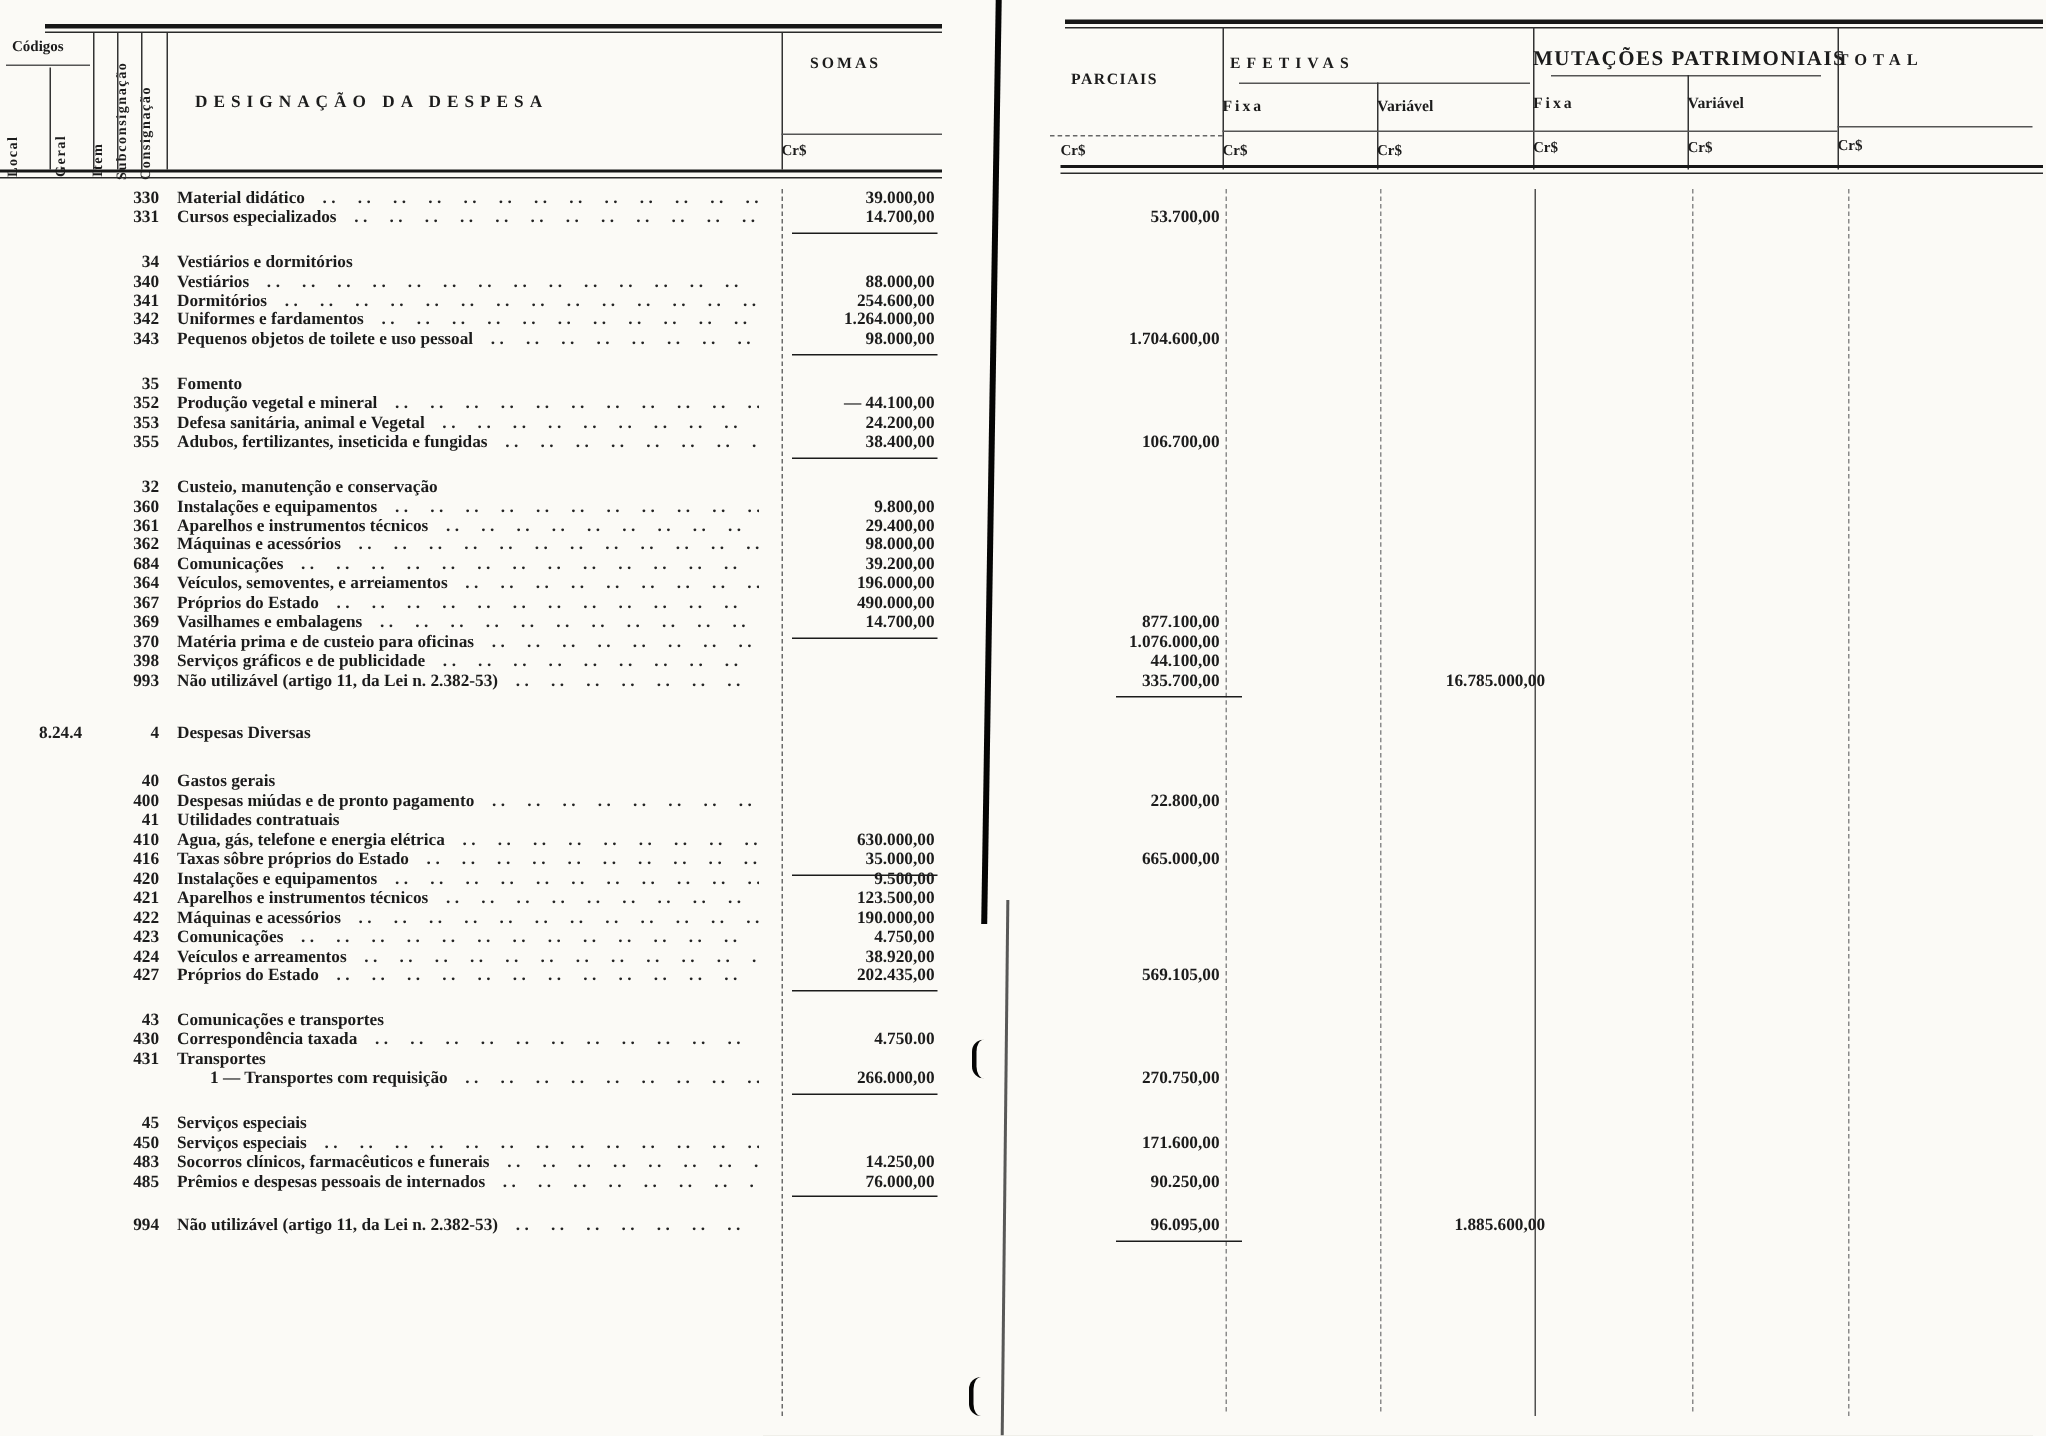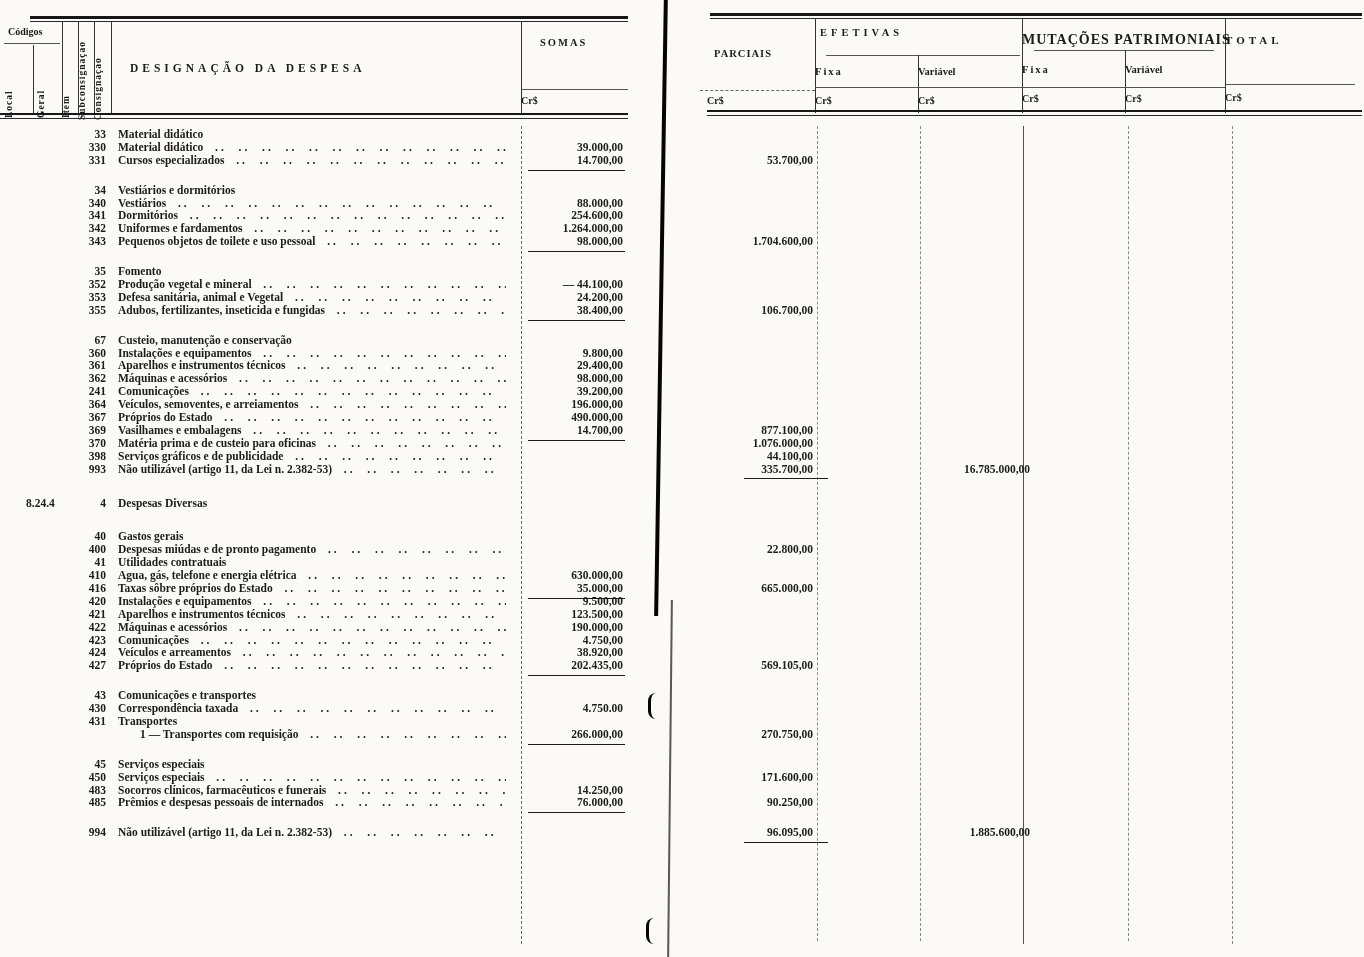--- a/index.html
+++ b/index.html
@@ -82,21 +82,21 @@
 
   <div class="hl" style="left:0;width:628px;top:113px"></div>
   <div class="hl thin" style="left:0;width:628px;top:118px"></div>
 
   <div class="hdr" style="left:714px;top:48px;font-size:10.5px;letter-spacing:1px">PARCIAIS</div>
   <div class="hl dash" style="left:700px;width:115px;top:90px"></div>
   <div class="hdr ctr" style="left:707px;width:108px;top:95px;font-size:10px">Cr$</div>
 
   <div class="vl" style="left:815px;top:18px;height:95px"></div>
 
-  <div class="hdr sp3 ctr" style="left:820px;width:200px;top:27px;font-size:10.5px">EFETIVAS</div>
+  <div class="hdr sp3 ctr" style="left:820px;width:200px;top:37px;font-size:10.5px">EFETIVAS</div>
   <div class="hl gray" style="left:826px;width:194px;top:55px"></div>
   <div class="hdr sp2 ctr" style="left:815px;width:103px;top:66px;font-size:10.5px">Fixa</div>
   <div class="vl" style="left:918px;top:55px;height:58px"></div>
   <div class="hdr ctr" style="left:918px;width:104px;top:66px;font-size:10.5px">Variável</div>
 
   <div class="vl" style="left:1022px;top:18px;height:95px"></div>
 
   <div class="hdr ctr" style="left:1022px;width:203px;top:32px;font-size:14px;letter-spacing:1px">MUTAÇÕES  PATRIMONIAIS</div>
   <div class="hl gray" style="left:1034px;width:180px;top:50px"></div>
   <div class="hdr sp2 ctr" style="left:1022px;width:103px;top:64px;font-size:10.5px">Fixa</div>
@@ -124,24 +124,20 @@
   <div class="vl" style="left:1023px;top:126px;height:818px;opacity:.85"></div>
   <div class="vl dot" style="left:1128px;top:126px;height:815px"></div>
   <div class="vl dot" style="left:1232px;top:126px;height:818px"></div>
 
   <div class="gutter"></div>
   <div class="gutter2"></div>
   <div class="hook" style="left:648px;top:693px"></div>
   <div class="hook" style="left:646px;top:918px"></div>
 
   <div id="rows">
-      <div class="row g">
-        <span class="code">33</span>
-        <div class="desc"><span class="">Material didático</span></div>
-      </div>
       <div class="row i">
         <span class="code">330</span>
         <div class="desc"><span class="">Material didático</span><span class="leader">&nbsp;&nbsp;..&nbsp;&nbsp;..&nbsp;&nbsp;..&nbsp;&nbsp;..&nbsp;&nbsp;..&nbsp;&nbsp;..&nbsp;&nbsp;..&nbsp;&nbsp;..&nbsp;&nbsp;..&nbsp;&nbsp;..&nbsp;&nbsp;..&nbsp;&nbsp;..&nbsp;&nbsp;..&nbsp;&nbsp;..&nbsp;&nbsp;..&nbsp;&nbsp;..&nbsp;&nbsp;..&nbsp;&nbsp;..&nbsp;&nbsp;..&nbsp;&nbsp;..&nbsp;&nbsp;..&nbsp;&nbsp;..&nbsp;&nbsp;..&nbsp;&nbsp;..&nbsp;&nbsp;..&nbsp;&nbsp;..&nbsp;&nbsp;..&nbsp;&nbsp;..&nbsp;&nbsp;..&nbsp;&nbsp;..&nbsp;&nbsp;</span></div>
         <span class="v somas">39.000,00</span>
       </div>
       <div class="row i">
         <span class="code">331</span>
         <div class="desc"><span class="">Cursos especializados</span><span class="leader">&nbsp;&nbsp;..&nbsp;&nbsp;..&nbsp;&nbsp;..&nbsp;&nbsp;..&nbsp;&nbsp;..&nbsp;&nbsp;..&nbsp;&nbsp;..&nbsp;&nbsp;..&nbsp;&nbsp;..&nbsp;&nbsp;..&nbsp;&nbsp;..&nbsp;&nbsp;..&nbsp;&nbsp;..&nbsp;&nbsp;..&nbsp;&nbsp;..&nbsp;&nbsp;..&nbsp;&nbsp;..&nbsp;&nbsp;..&nbsp;&nbsp;..&nbsp;&nbsp;..&nbsp;&nbsp;..&nbsp;&nbsp;..&nbsp;&nbsp;..&nbsp;&nbsp;..&nbsp;&nbsp;..&nbsp;&nbsp;..&nbsp;&nbsp;..&nbsp;&nbsp;..&nbsp;&nbsp;..&nbsp;&nbsp;..&nbsp;&nbsp;</span></div>
         <span class="v somas">14.700,00</span>
         <span class="v parcial">53.700,00</span>
@@ -188,40 +184,40 @@
         <span class="v somas">24.200,00</span>
       </div>
       <div class="row i">
         <span class="code">355</span>
         <div class="desc"><span class="">Adubos, fertilizantes, inseticida e fungidas</span><span class="leader">&nbsp;&nbsp;..&nbsp;&nbsp;..&nbsp;&nbsp;..&nbsp;&nbsp;..&nbsp;&nbsp;..&nbsp;&nbsp;..&nbsp;&nbsp;..&nbsp;&nbsp;..&nbsp;&nbsp;..&nbsp;&nbsp;..&nbsp;&nbsp;..&nbsp;&nbsp;..&nbsp;&nbsp;..&nbsp;&nbsp;..&nbsp;&nbsp;..&nbsp;&nbsp;..&nbsp;&nbsp;..&nbsp;&nbsp;..&nbsp;&nbsp;..&nbsp;&nbsp;..&nbsp;&nbsp;..&nbsp;&nbsp;..&nbsp;&nbsp;..&nbsp;&nbsp;..&nbsp;&nbsp;..&nbsp;&nbsp;..&nbsp;&nbsp;..&nbsp;&nbsp;..&nbsp;&nbsp;..&nbsp;&nbsp;..&nbsp;&nbsp;</span></div>
         <span class="v somas">38.400,00</span>
         <span class="v parcial">106.700,00</span>
         <div class="rule rule-somas"></div>
       </div>
       <div class="row g">
-        <span class="code">67</span>
+        <span class="code">32</span>
         <div class="desc"><span class="">Custeio, manutenção e conservação</span></div>
       </div>
       <div class="row i">
         <span class="code">360</span>
         <div class="desc"><span class="">Instalações e equipamentos</span><span class="leader">&nbsp;&nbsp;..&nbsp;&nbsp;..&nbsp;&nbsp;..&nbsp;&nbsp;..&nbsp;&nbsp;..&nbsp;&nbsp;..&nbsp;&nbsp;..&nbsp;&nbsp;..&nbsp;&nbsp;..&nbsp;&nbsp;..&nbsp;&nbsp;..&nbsp;&nbsp;..&nbsp;&nbsp;..&nbsp;&nbsp;..&nbsp;&nbsp;..&nbsp;&nbsp;..&nbsp;&nbsp;..&nbsp;&nbsp;..&nbsp;&nbsp;..&nbsp;&nbsp;..&nbsp;&nbsp;..&nbsp;&nbsp;..&nbsp;&nbsp;..&nbsp;&nbsp;..&nbsp;&nbsp;..&nbsp;&nbsp;..&nbsp;&nbsp;..&nbsp;&nbsp;..&nbsp;&nbsp;..&nbsp;&nbsp;..&nbsp;&nbsp;</span></div>
         <span class="v somas">9.800,00</span>
       </div>
       <div class="row i">
         <span class="code">361</span>
         <div class="desc"><span class="">Aparelhos e instrumentos técnicos</span><span class="leader">&nbsp;&nbsp;..&nbsp;&nbsp;..&nbsp;&nbsp;..&nbsp;&nbsp;..&nbsp;&nbsp;..&nbsp;&nbsp;..&nbsp;&nbsp;..&nbsp;&nbsp;..&nbsp;&nbsp;..&nbsp;&nbsp;..&nbsp;&nbsp;..&nbsp;&nbsp;..&nbsp;&nbsp;..&nbsp;&nbsp;..&nbsp;&nbsp;..&nbsp;&nbsp;..&nbsp;&nbsp;..&nbsp;&nbsp;..&nbsp;&nbsp;..&nbsp;&nbsp;..&nbsp;&nbsp;..&nbsp;&nbsp;..&nbsp;&nbsp;..&nbsp;&nbsp;..&nbsp;&nbsp;..&nbsp;&nbsp;..&nbsp;&nbsp;..&nbsp;&nbsp;..&nbsp;&nbsp;..&nbsp;&nbsp;..&nbsp;&nbsp;</span></div>
         <span class="v somas">29.400,00</span>
       </div>
       <div class="row i">
         <span class="code">362</span>
         <div class="desc"><span class="">Máquinas e acessórios</span><span class="leader">&nbsp;&nbsp;..&nbsp;&nbsp;..&nbsp;&nbsp;..&nbsp;&nbsp;..&nbsp;&nbsp;..&nbsp;&nbsp;..&nbsp;&nbsp;..&nbsp;&nbsp;..&nbsp;&nbsp;..&nbsp;&nbsp;..&nbsp;&nbsp;..&nbsp;&nbsp;..&nbsp;&nbsp;..&nbsp;&nbsp;..&nbsp;&nbsp;..&nbsp;&nbsp;..&nbsp;&nbsp;..&nbsp;&nbsp;..&nbsp;&nbsp;..&nbsp;&nbsp;..&nbsp;&nbsp;..&nbsp;&nbsp;..&nbsp;&nbsp;..&nbsp;&nbsp;..&nbsp;&nbsp;..&nbsp;&nbsp;..&nbsp;&nbsp;..&nbsp;&nbsp;..&nbsp;&nbsp;..&nbsp;&nbsp;..&nbsp;&nbsp;</span></div>
         <span class="v somas">98.000,00</span>
       </div>
       <div class="row i">
-        <span class="code">241</span>
+        <span class="code">684</span>
         <div class="desc"><span class="">Comunicações</span><span class="leader">&nbsp;&nbsp;..&nbsp;&nbsp;..&nbsp;&nbsp;..&nbsp;&nbsp;..&nbsp;&nbsp;..&nbsp;&nbsp;..&nbsp;&nbsp;..&nbsp;&nbsp;..&nbsp;&nbsp;..&nbsp;&nbsp;..&nbsp;&nbsp;..&nbsp;&nbsp;..&nbsp;&nbsp;..&nbsp;&nbsp;..&nbsp;&nbsp;..&nbsp;&nbsp;..&nbsp;&nbsp;..&nbsp;&nbsp;..&nbsp;&nbsp;..&nbsp;&nbsp;..&nbsp;&nbsp;..&nbsp;&nbsp;..&nbsp;&nbsp;..&nbsp;&nbsp;..&nbsp;&nbsp;..&nbsp;&nbsp;..&nbsp;&nbsp;..&nbsp;&nbsp;..&nbsp;&nbsp;..&nbsp;&nbsp;..&nbsp;&nbsp;</span></div>
         <span class="v somas">39.200,00</span>
       </div>
       <div class="row i">
         <span class="code">364</span>
         <div class="desc"><span class="">Veículos, semoventes, e arreiamentos</span><span class="leader">&nbsp;&nbsp;..&nbsp;&nbsp;..&nbsp;&nbsp;..&nbsp;&nbsp;..&nbsp;&nbsp;..&nbsp;&nbsp;..&nbsp;&nbsp;..&nbsp;&nbsp;..&nbsp;&nbsp;..&nbsp;&nbsp;..&nbsp;&nbsp;..&nbsp;&nbsp;..&nbsp;&nbsp;..&nbsp;&nbsp;..&nbsp;&nbsp;..&nbsp;&nbsp;..&nbsp;&nbsp;..&nbsp;&nbsp;..&nbsp;&nbsp;..&nbsp;&nbsp;..&nbsp;&nbsp;..&nbsp;&nbsp;..&nbsp;&nbsp;..&nbsp;&nbsp;..&nbsp;&nbsp;..&nbsp;&nbsp;..&nbsp;&nbsp;..&nbsp;&nbsp;..&nbsp;&nbsp;..&nbsp;&nbsp;..&nbsp;&nbsp;</span></div>
         <span class="v somas">196.000,00</span>
       </div>
       <div class="row i">
         <span class="code">367</span>

